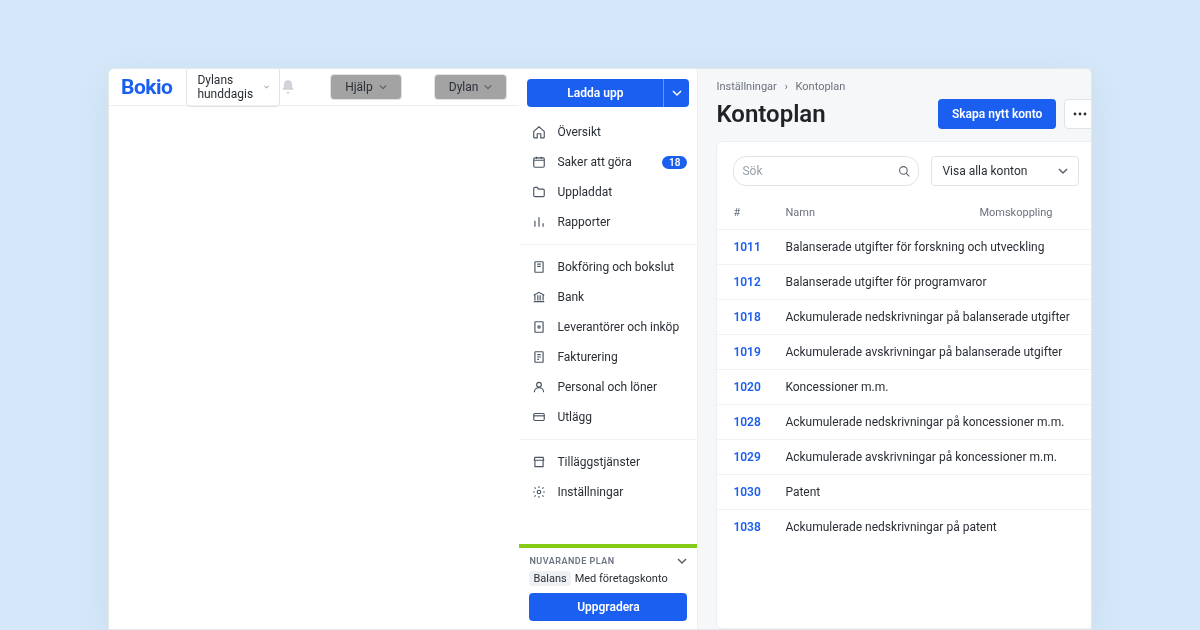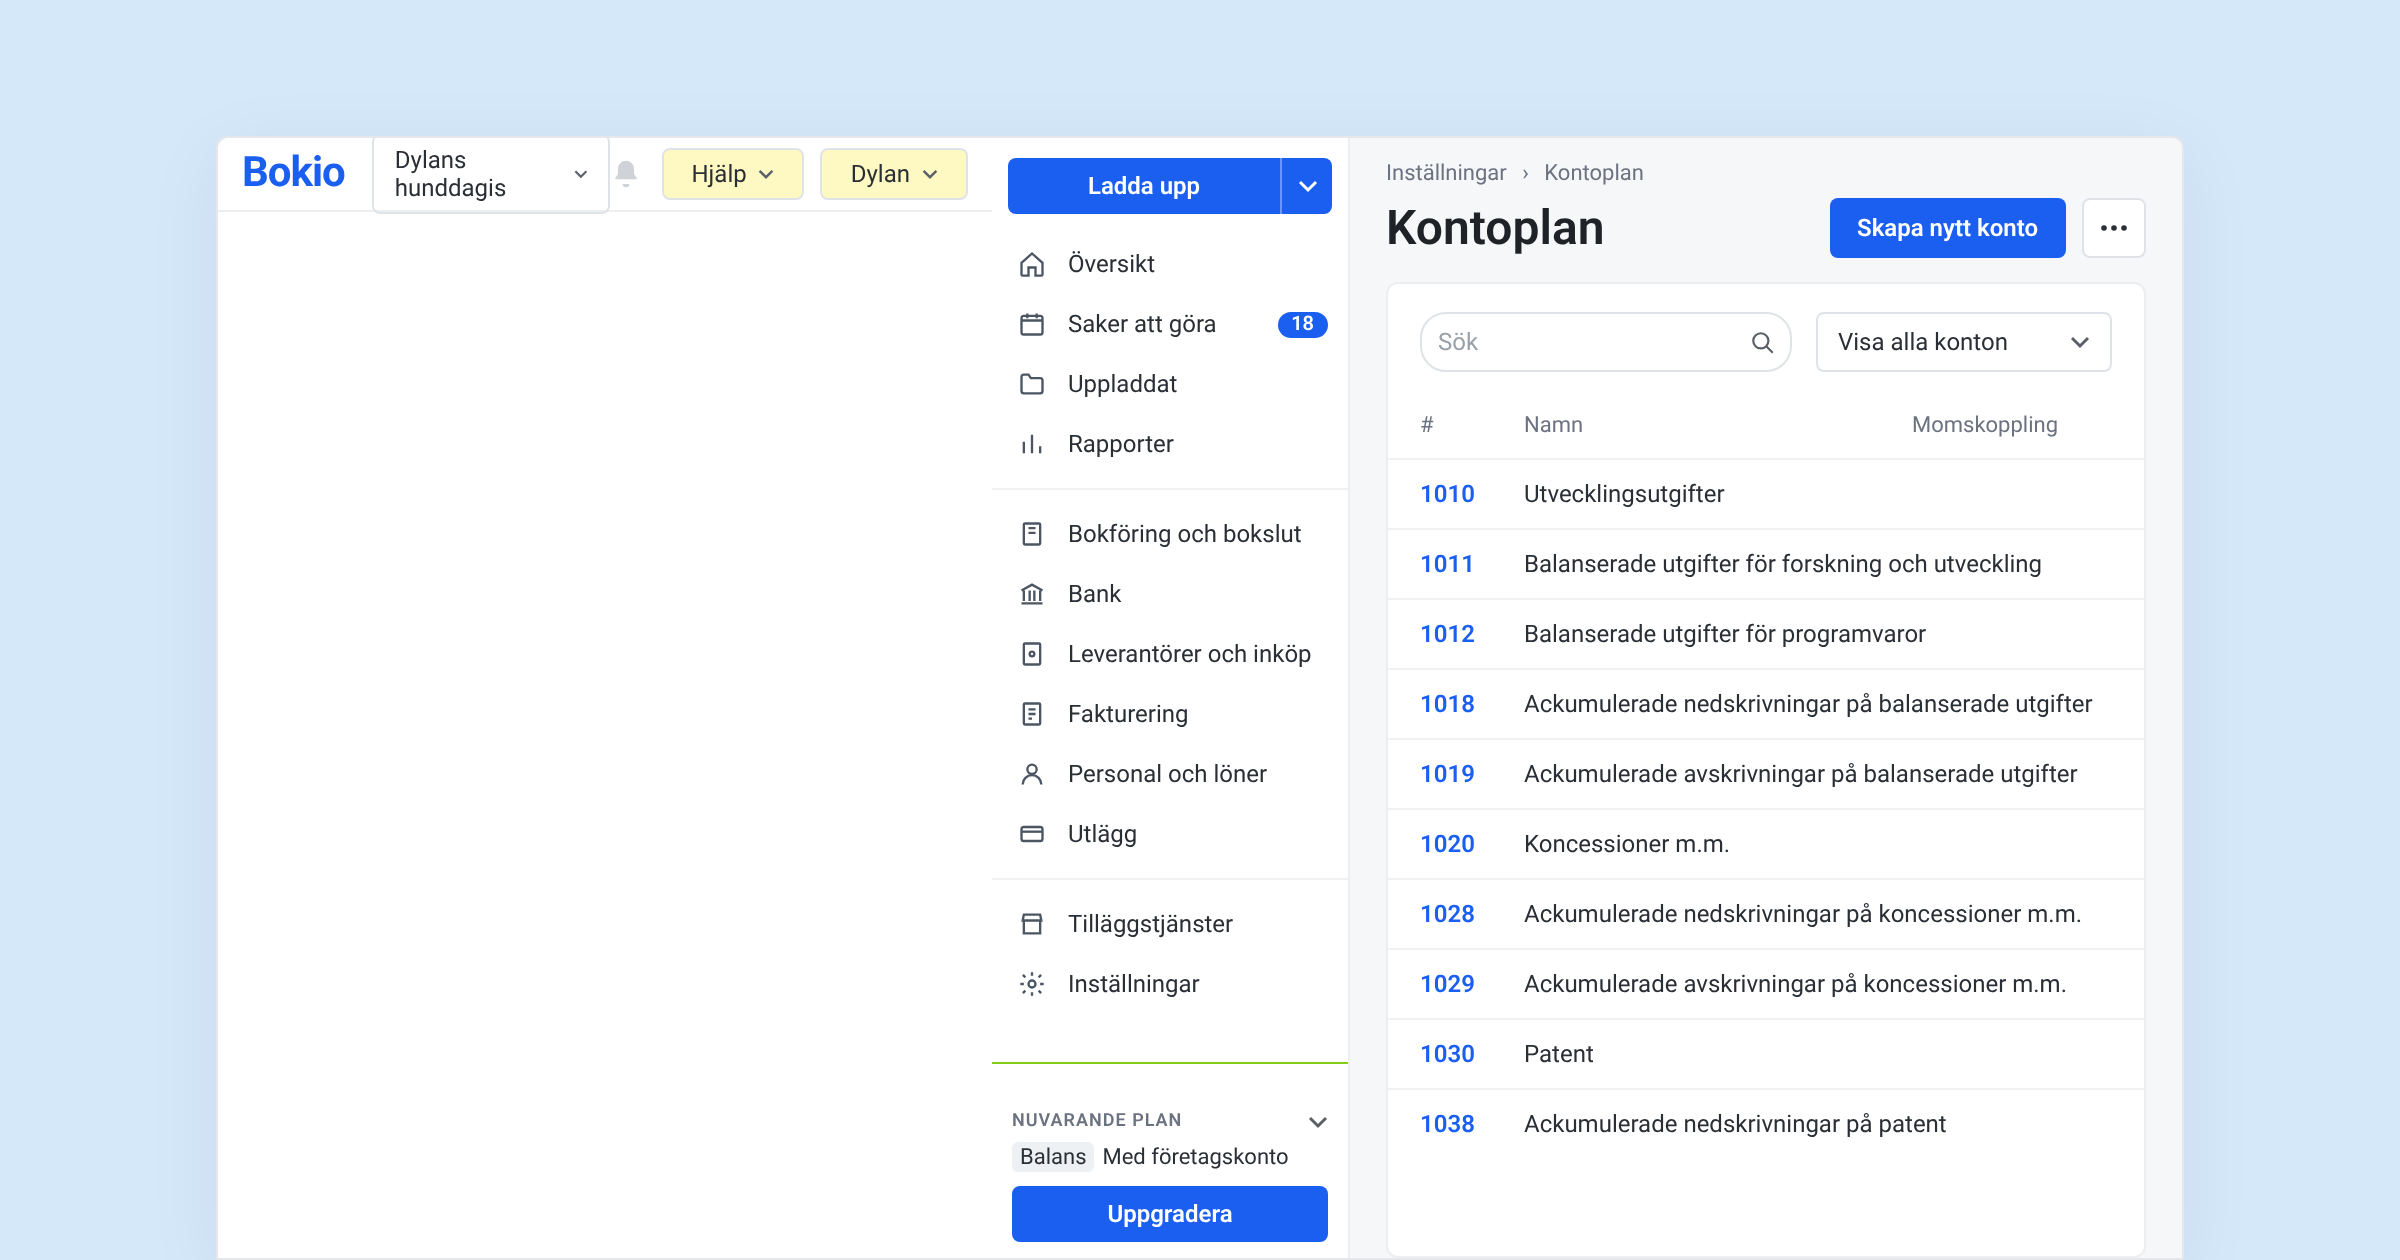--- a/index.html
+++ b/index.html
@@ -4,32 +4,32 @@
 <style>
 * { margin: 0; padding: 0; box-sizing: border-box; font-family: -apple-system, BlinkMacSystemFont, "Segoe UI", Roboto, sans-serif; }
 body { background: #d5e8fa; width: 1200px; height: 630px; overflow: hidden; position: relative; }
 .app-window { position: absolute; top: 68px; left: 108px; right: 108px; bottom: 0; background: #fff; border-radius: 6px 6px 0 0; box-shadow: 0 8px 40px rgba(0,0,0,0.06); display: flex; flex-direction: row; overflow: hidden; border: 1px solid #e5e7eb; }
 .topbar { height: 37px; display: flex; align-items: center; padding: 0 12px; border-bottom: 1px solid #eceef0; }
 .logo { font-size: 21px; font-weight: 700; color: #1b5ff1; letter-spacing: -0.5px; margin-right: 14px; }
 .company-select { display: flex; align-items: center; gap: 8px; border: 1px solid #dfe3e8; border-radius: 4px; padding: 5px 10px; font-size: 12px; color: #2a2f36; cursor: pointer; }
 .chev { width: 8px; height: 8px; }
 .topbar-right { margin-left: auto; display: flex; align-items: center; gap: 8px; }
 .bell { color: #cfd3d8; font-size: 16px; margin-right: 2px; }
-.tbtn { border: 1px solid #dfe3e8; border-radius: 4px; padding: 5px 14px; font-size: 12px; color: #2a2f36; display: flex; align-items: center; gap: 6px; cursor: pointer; background: #fef9c3; }
+.tbtn { border: 1px solid #dfe3e8; border-radius: 4px; padding: 5px 14px; font-size: 12px; color: #2a2f36; display: flex; align-items: center; gap: 6px; cursor: pointer; background: #a3a3a3; margin-left: 24px; }
 .main-row { flex: 1; display: flex; min-height: 0; }
 .sidebar { width: 179px; border-right: 1px solid #eceef0; display: flex; flex-direction: column; overflow: hidden; }
 .upload-wrap { padding: 10px 8px 8px; display: flex; gap: 0; }
 .upload-btn { flex: 1; background: #1b5ff1; color: #fff; font-size: 12px; font-weight: 600; border: none; border-radius: 4px 0 0 4px; height: 28px; cursor: pointer; }
 .upload-chev { width: 26px; background: #1b5ff1; border: none; border-left: 1px solid rgba(255,255,255,0.35); border-radius: 0 4px 4px 0; color: #fff; cursor: pointer; display: flex; align-items: center; justify-content: center; }
 .nav { list-style: none; padding: 2px 0; }
 .nav li { display: flex; align-items: center; gap: 10px; padding: 7px 10px 7px 12px; font-size: 12px; color: #2a2f36; cursor: pointer; }
 .nav li .ic { width: 16px; height: 16px; display: flex; align-items: center; justify-content: center; color: #4b5563; }
 .nav-sep { height: 1px; background: #f0f1f3; margin: 5px 0; }
 .badge { margin-left: auto; background: #1b5ff1; color: #fff; font-size: 10px; font-weight: 600; border-radius: 10px; padding: 1px 7px; }
-.plan-box { margin-top: auto; border-top: 1px solid #84cc16; padding: 24px 10px 8px; }
+.plan-box { margin-top: auto; border-top: 4px solid #84cc16; padding: 8px 10px 8px; }
 .plan-head { display: flex; justify-content: space-between; align-items: center; font-size: 9px; letter-spacing: 0.5px; color: #6b7280; font-weight: 600; margin-bottom: 6px; }
 .plan-line { font-size: 11px; color: #2a2f36; margin-bottom: 8px; }
 .plan-pill { background: #eef1f4; border-radius: 3px; padding: 1px 4px; margin-right: 4px; }
 .upgrade-btn { width: 100%; background: #1b5ff1; color: #fff; border: none; border-radius: 4px; height: 28px; font-size: 12px; font-weight: 600; cursor: pointer; }
 .content { flex: 1; background: #f6f7f8; display: flex; flex-direction: column; overflow: hidden; }
 .crumbs { padding: 11px 18px 6px; font-size: 11px; color: #6b7280; }
 .crumbs .sep { margin: 0 5px; }
 .page-head { display: flex; align-items: center; padding: 0 18px 12px; }
 .page-title { font-size: 24px; font-weight: 600; color: #1f2328; }
 .head-actions { margin-left: auto; display: flex; gap: 8px; }
@@ -270,24 +270,20 @@
         </div>
 
         <div class="thead">
           <div class="th-num">#</div>
           <div class="th-name">Namn</div>
           <div class="th-mom">Momskoppling</div>
         </div>
 
         <div class="rows" id="rows">
             <div class="row">
-              <div class="num">1010</div>
-              <div class="nm">Utvecklingsutgifter</div>
-            </div>
-            <div class="row">
               <div class="num">1011</div>
               <div class="nm">Balanserade utgifter för forskning och utveckling</div>
             </div>
             <div class="row">
               <div class="num">1012</div>
               <div class="nm">Balanserade utgifter för programvaror</div>
             </div>
             <div class="row">
               <div class="num">1018</div>
               <div class="nm">Ackumulerade nedskrivningar på balanserade utgifter</div>

